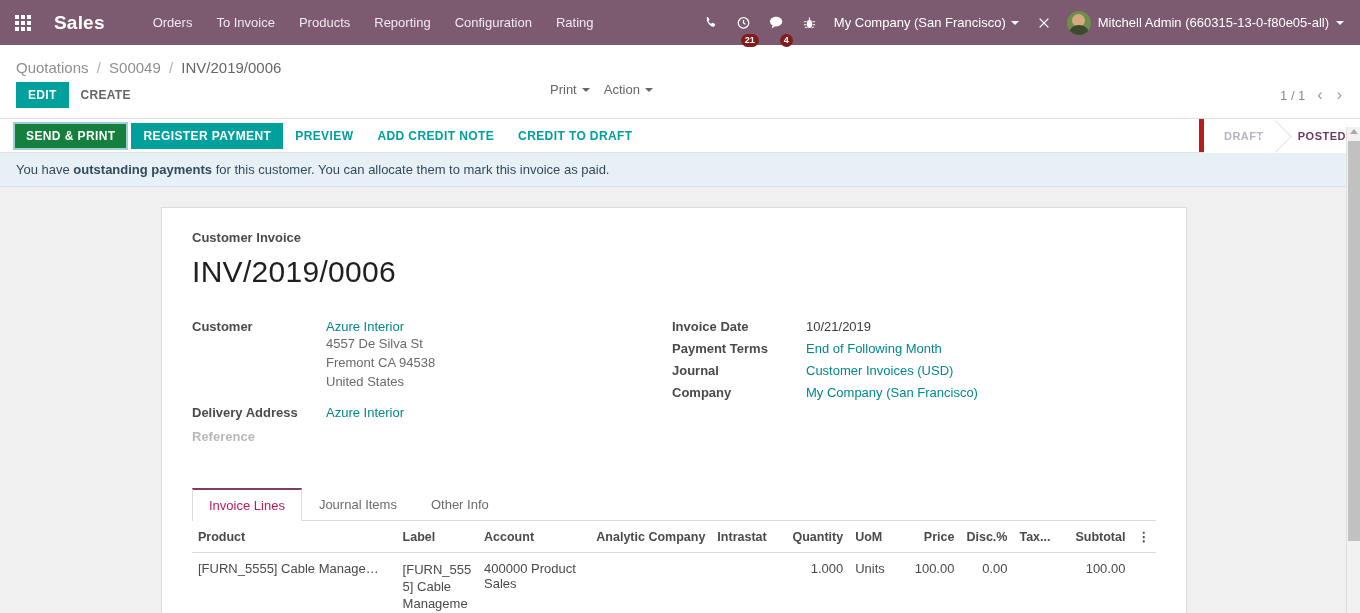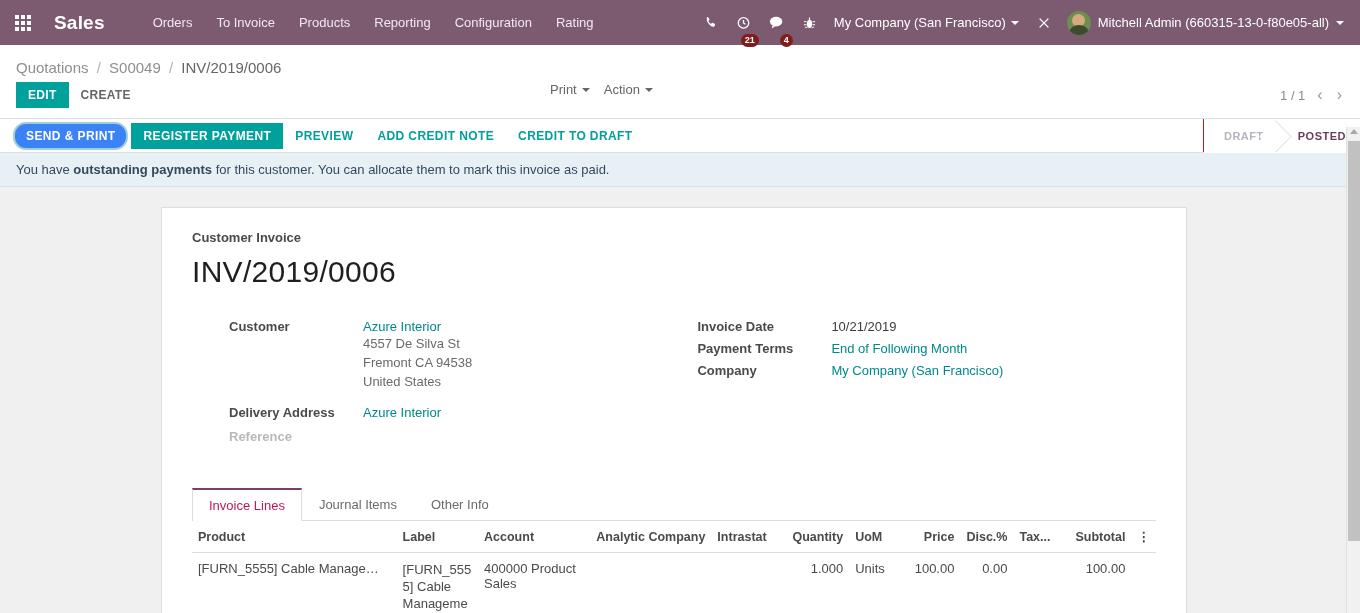--- a/index.html
+++ b/index.html
@@ -60,24 +60,24 @@
   .pager { margin-left: auto; display: flex; align-items: center; gap: 10px; color: #8a8a8a; font-size: 13px; }
   .pager .arrow { cursor: pointer; color: #9a9a9a; font-size: 16px; line-height: 1; padding: 0 2px; }
 
   
   .status-row {
     display: flex; align-items: stretch; background: #fff;
     border-bottom: 1px solid #dfdfdf; height: 34px;
   }
   .status-buttons { display: flex; align-items: center; padding-left: 14px; gap: 0; }
   .sb { font-size: 12px; font-weight: bold; letter-spacing: .4px; border: none; cursor: pointer; font-family: inherit; height: 26px; padding: 0 12px; }
-  .sb.primary { background: #3b82f6; color: #fff; outline: 2px solid #9fcfd6; outline-offset: -1px; border-radius: 12px; }
+  .sb.primary { background: #15803d; color: #fff; outline: 2px solid #9fcfd6; outline-offset: -1px; }
   .sb.primary2 { background: #00a09d; color: #fff; margin-left: 4px; }
   .sb.link { background: transparent; color: #00a09d; }
-  .statusbar { margin-left: auto; display: flex; align-items: center; border-left: 1px solid #b91c1c; }
+  .statusbar { margin-left: auto; display: flex; align-items: center; border-left: 5px solid #b91c1c; }
   .st-item {
     position: relative; font-size: 11px; font-weight: bold; letter-spacing: .5px;
     padding: 0 14px 0 20px; height: 34px; display: flex; align-items: center; background: #fff;
   }
   .st-item.done { color: #b5b5c0; }
   .st-item.active { color: #6b3c5e; }
   .st-item.done:after {
     content: ""; position: absolute; right: -9px; top: 6px; width: 22px; height: 22px;
     background: #fff; border-top: 1px solid #e3e3e3; border-right: 1px solid #e3e3e3;
     transform: rotate(45deg); z-index: 2;
@@ -92,21 +92,21 @@
 
   
   .content { background: #f0f0f0; height: 613px; padding-top: 20px; position: relative; }
   .sheet {
     width: 1026px; margin: 0 0 0 161px; background: #fff; border: 1px solid #dcdcdc;
     padding: 22px 30px 10px 30px; min-height: 420px;
   }
   .sheet-subtitle { font-size: 13px; font-weight: bold; color: #4a4a4a; }
   .sheet-title { font-size: 30px; font-weight: normal; color: #1f1f1f; margin-top: 10px; letter-spacing: .3px; }
 
-  .cols { display: flex; margin-top: 30px; margin-left: 37px; }
+  .cols { display: flex; margin-top: 30px; }
   .col-left { width: 480px; }
   .col-right { width: 470px; }
   .frow { display: flex; font-size: 13px; margin-bottom: 7px; align-items: flex-start; }
   .flabel { width: 134px; font-weight: bold; color: #4a4a4a; flex: none; }
   .flabel.muted { color: #b9b9b9; font-weight: bold; }
   .fval { color: #3b3b3b; }
   .fval a, .link { color: #00888c; text-decoration: none; cursor: pointer; }
   .addr-line { color: #6a6a6a; font-size: 13px; line-height: 19px; }
 
   
@@ -299,20 +299,24 @@
         </div>
 
         <div class="col-right">
           <div class="frow">
             <div class="flabel">Invoice Date</div>
             <div class="fval">10/21/2019</div>
           </div>
           <div class="frow">
             <div class="flabel">Payment Terms</div>
             <div class="fval"><a href="#" class="link">End of Following Month</a></div>
+          </div>
+          <div class="frow">
+            <div class="flabel">Journal</div>
+            <div class="fval"><a href="#" class="link">Customer Invoices (USD)</a></div>
           </div>
           <div class="frow">
             <div class="flabel">Company</div>
             <div class="fval"><a href="#" class="link">My Company (San Francisco)</a></div>
           </div>
         </div>
       </div>
 
       <div class="tabs">
         <div class="tab active">Invoice Lines</div>

